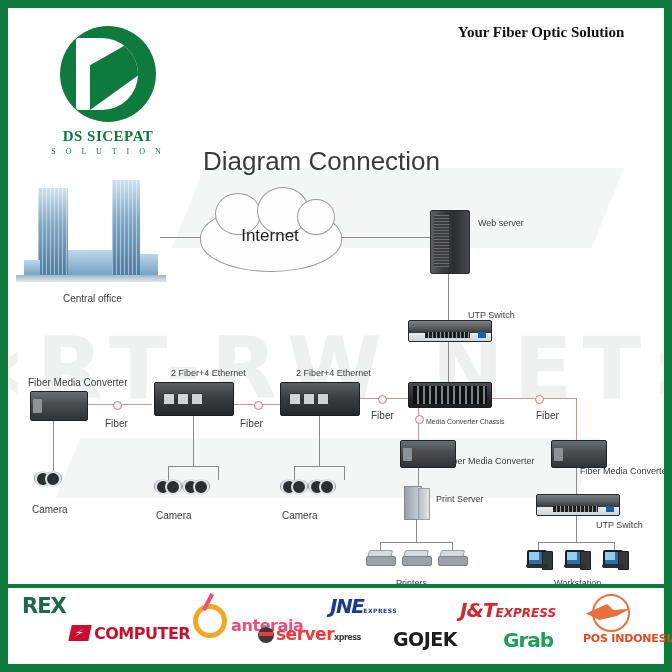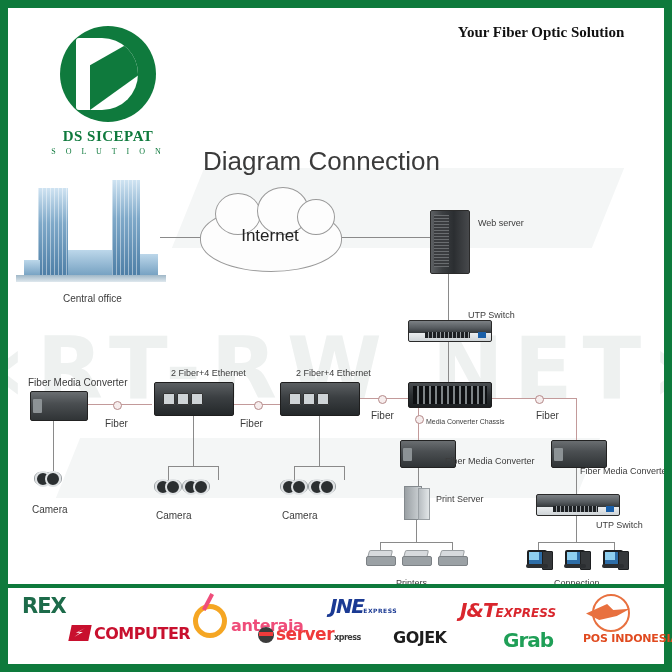--- a/index.html
+++ b/index.html
@@ -183,21 +183,21 @@
     border:5px solid #f5a623;border-radius:50%;vertical-align:-7px;position:relative;}
   .anteraja .ring:after{content:"";position:absolute;left:8px;top:-16px;width:4px;height:18px;
     background:#ef4d7a;transform:rotate(28deg);}
   .ninja{left:250px;top:36px;font-size:17px;color:#ef3b3b;letter-spacing:-0.5px;}
   .ninja .head{display:inline-block;width:16px;height:16px;border-radius:50%;
     background:#3b3b3b;vertical-align:-3px;margin-right:2px;position:relative;}
   .ninja .head:after{content:"";position:absolute;left:1px;top:5px;width:14px;height:4px;background:#ef3b3b;}
   .ninja .xp{font-size:8px;color:#3b3b3b;}
   .jne{left:322px;top:6px;font-size:20px;color:#1b3a93;letter-spacing:-1.5px;font-style:italic;}
   .jne .ex{font-size:6px;color:#1b3a93;letter-spacing:0.5px;font-style:normal;}
-  .gojek{left:385px;top:40px;font-size:16px;color:#1d1d1d;letter-spacing:-0.5px;}
+  .gojek{left:385px;top:40px;font-size:19px;color:#1d1d1d;letter-spacing:-0.5px;}
   .jnt{left:452px;top:10px;font-size:20px;color:#d9262d;font-style:italic;letter-spacing:-1px;}
   .jnt .ex2{font-size:12px;color:#d9262d;font-style:italic;letter-spacing:0;}
   .grab{left:495px;top:40px;font-size:20px;color:#1f9f57;letter-spacing:-1px;}
   .pos{left:575px;top:44px;font-size:11px;color:#e04a1f;letter-spacing:-0.2px;}
   .pos-globe{position:absolute;left:576px;top:4px;width:48px;height:40px;}
   .pos-globe .g{position:absolute;left:8px;top:2px;width:34px;height:34px;border:2px solid #e8703f;border-radius:50%;}
   .pos-globe .bird{position:absolute;left:2px;top:12px;width:44px;height:16px;
     background:#e8703f;clip-path:polygon(0 60%,48% 0,62% 38%,100% 30%,70% 75%,30% 100%);}
 </style>
 </head>
@@ -410,21 +410,21 @@
         <div class="mon-i"></div>
         <div class="tower2"></div>
         <div class="stand"></div>
     </div>
     <div class="ws" style="left:595px;top:542px;width:26px;height:20px;">
       <div class="mon"></div>
         <div class="mon-i"></div>
         <div class="tower2"></div>
         <div class="stand"></div>
     </div>
-    <div class="lbl md" style="left:546px;top:570px;">Connection</div>
+    <div class="lbl md" style="left:546px;top:570px;">Workstation</div>
 
   </div>
 
 
   <div class="couriers">
 
     <div class="c rex">
       <span>REX</span>
     </div>
 

